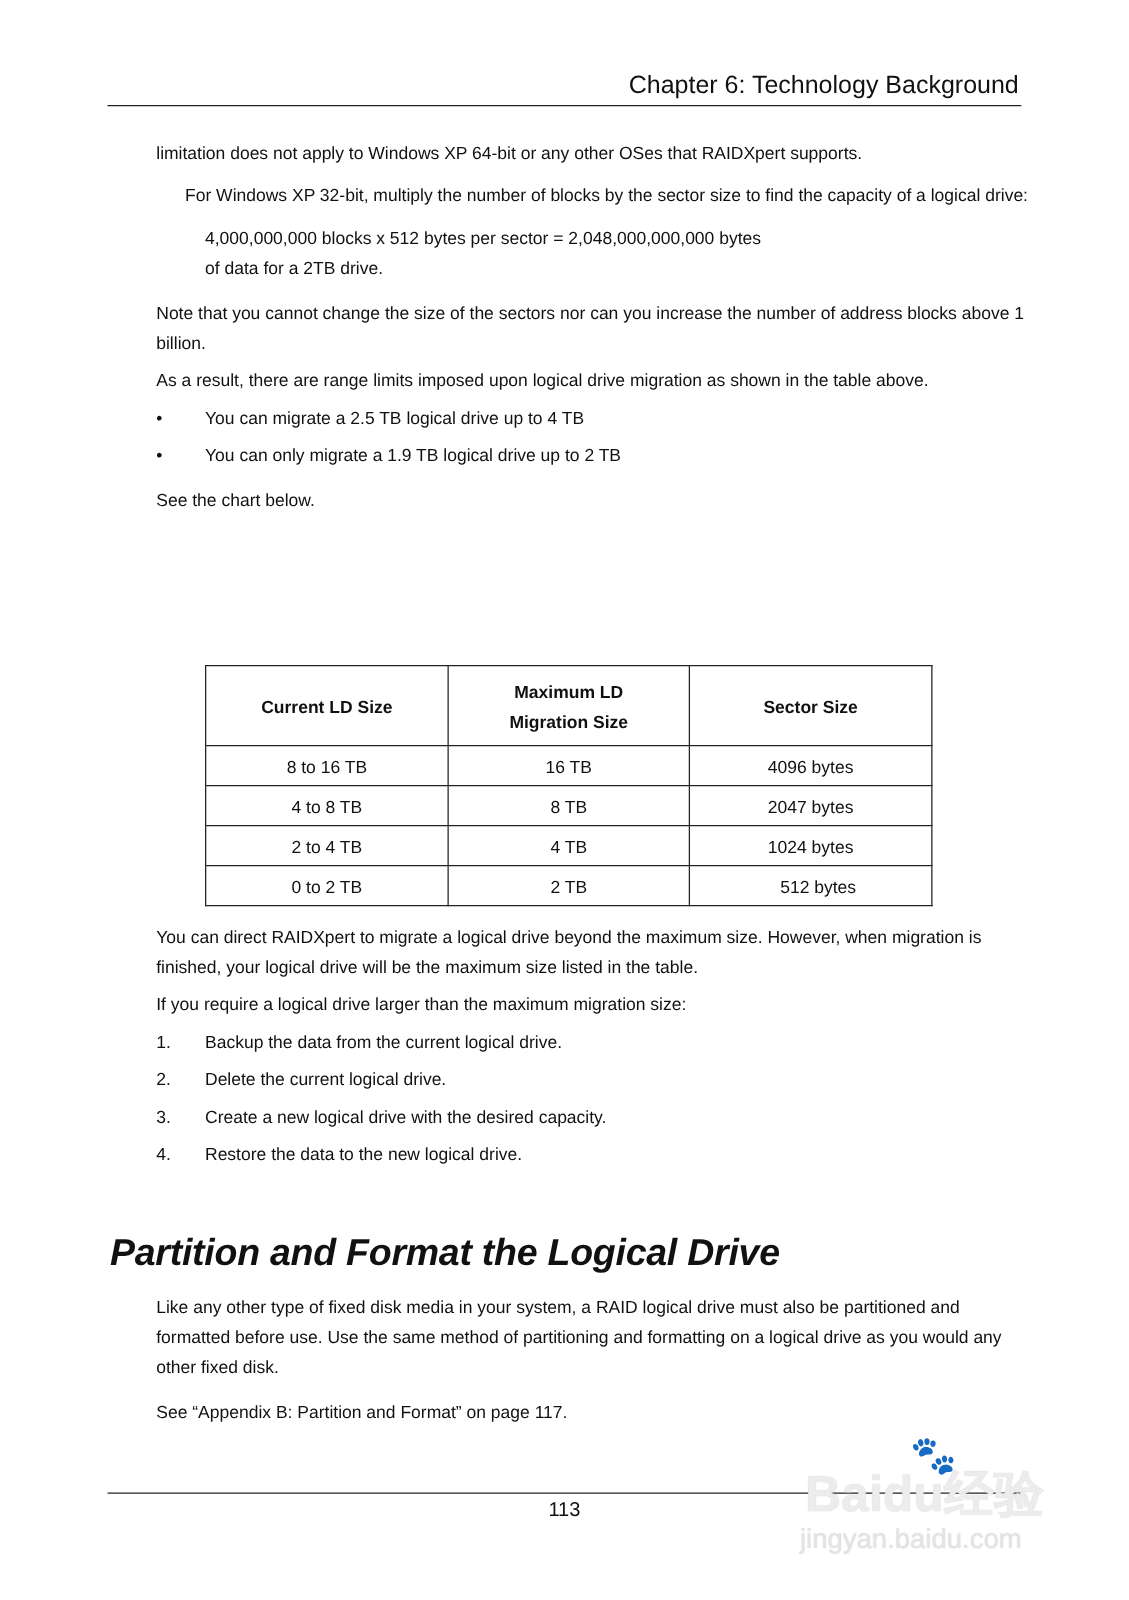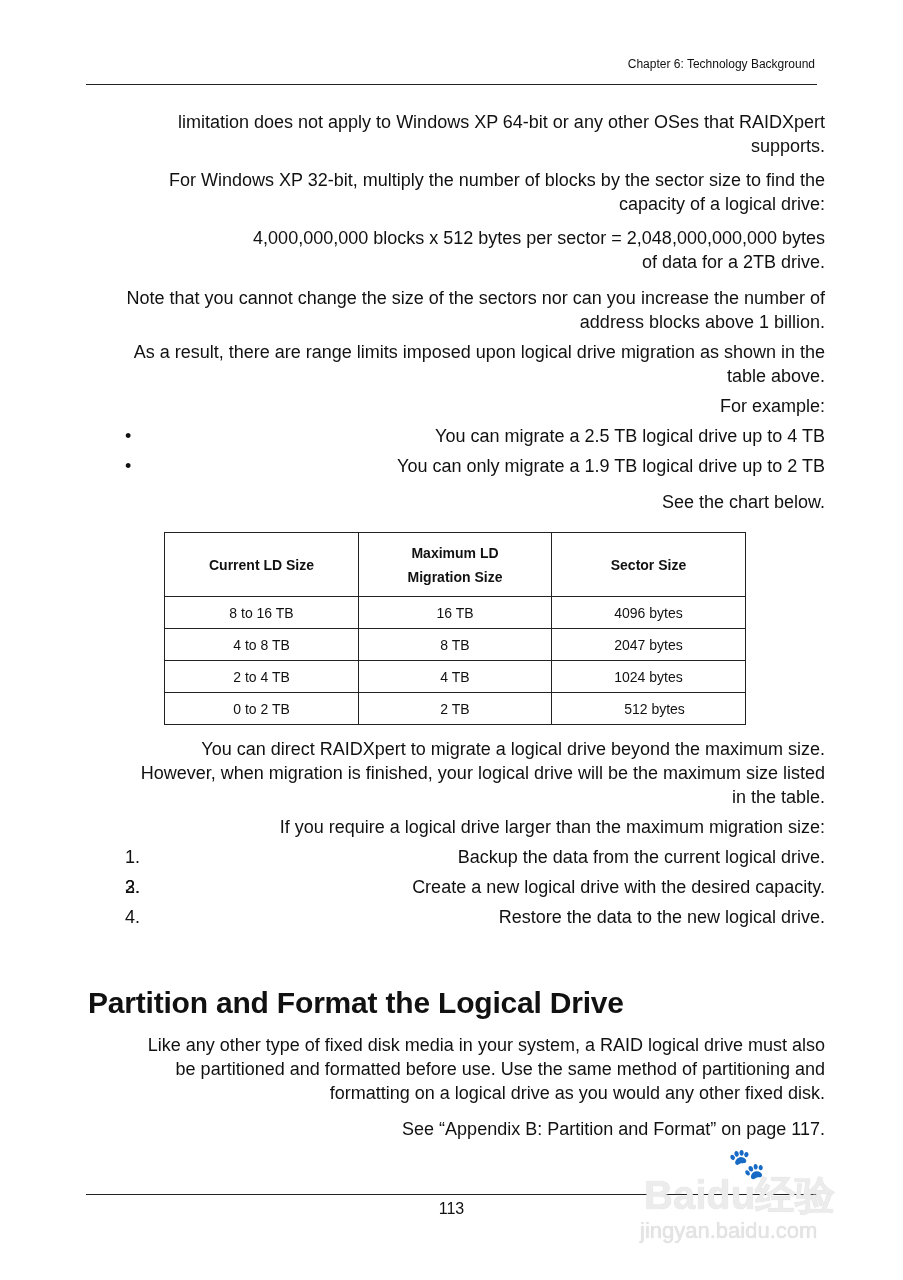--- a/index.html
+++ b/index.html
@@ -2,49 +2,49 @@
 <html><head>
   <meta charset="utf-8">
   <style>
     html, body { margin: 0; padding: 0; background: #ffffff; }
     body {
       width: 903px; height: 1280px; position: relative; overflow: hidden;
       font-family: "Liberation Sans", sans-serif; color: #111111;
     }
     .header-text {
       position: absolute; right: 88px; top: 57px;
-      font-size: 12px; color: #111;
+      font-size: 20px; color: #111;
     }
     .rule {
       position: absolute; left: 86px; width: 731px; height: 0;
       border-top: 1.3px solid #222;
     }
     .rule.top { top: 84px; }
     .rule.bottom { top: 1194px; }
     .content {
       position: absolute; left: 125px; width: 700px;
-      font-size: 18px; line-height: 24px; text-align: right;
+      font-size: 14px; line-height: 24px;
     }
     .p { margin: 0; }
     .indent { padding-left: 39px; }
     .li { position: relative; padding-left: 39px; }
     .li .mark { position: absolute; left: 0; top: 0; }
     table.ld {
       position: absolute; left: 164px; top: 532px;
       border-collapse: collapse; font-size: 14px;
     }
     table.ld th, table.ld td {
       border: 1.2px solid #222; text-align: center; padding: 0;
     }
     table.ld th { height: 63px; font-weight: bold; line-height: 24px; }
     table.ld td { height: 31px; line-height: 24px; }
     .c1 { width: 193px; } .c2 { width: 192px; } .c3 { width: 193px; }
     .section-title {
       position: absolute; left: 88px; top: 986px;
-      font-size: 30px; font-weight: bold; 
+      font-size: 30px; font-weight: bold; font-style: italic;
       letter-spacing: -0.2px; color: #111;
     }
     .page-number {
       position: absolute; left: 0; width: 903px; top: 1200px;
       text-align: center; font-size: 16px;
     }
     .watermark {
       position: absolute; left: 640px; top: 1150px; width: 210px; height: 110px;
       color: #e6e6e6; font-family: "Liberation Sans", sans-serif;
     }
@@ -53,26 +53,25 @@
     .watermark .wm-paw { position: absolute; left: 88px; top: -4px; font-size: 30px; color: #ececec; }
   </style>
 </head>
 <body>
 
 <div class="header-text">Chapter 6: Technology Background</div>
 <div class="rule top"></div>
 
 <div class="content" style="top:110px;">
   <p class="p">limitation does not apply to Windows XP 64-bit or any other OSes that RAIDXpert supports.</p>
-  <p class="p" style="margin-top:10px;">For Windows XP 32-bit, multiply the number of blocks by the sector size to find the capacity of a logical drive:</p>
+  <p class="p" style="margin-top:10px;margin-left:23px;">For Windows XP 32-bit, multiply the number of blocks by the sector size to find the capacity of a logical drive:</p>
   <p class="p indent" style="margin-top:10px;">4,000,000,000 blocks x 512 bytes per sector = 2,048,000,000,000 bytes</p>
   <p class="p indent">of data for a 2TB drive.</p>
   <p class="p" style="margin-top:12px;">Note that you cannot change the size of the sectors nor can you increase the number of address blocks above 1 billion.</p>
   <p class="p" style="margin-top:6px;">As a result, there are range limits imposed upon logical drive migration as shown in the table above.</p>
-  <p class="p" style="margin-top:6px;">For example:</p>
   <div class="li" style="margin-top:6px;">
     <span class="mark">•</span>
     <span>You can migrate a 2.5 TB logical drive up to 4 TB</span>
   </div>
   <div class="li" style="margin-top:6px;">
     <span class="mark">•</span>
     <span>You can only migrate a 1.9 TB logical drive up to 2 TB</span>
   </div>
   <p class="p" style="margin-top:12px;">See the chart below.</p>
 </div>
@@ -113,20 +112,21 @@
 
 <div class="content" style="top:737px;">
   <p class="p">You can direct RAIDXpert to migrate a logical drive beyond the maximum size. However, when migration is finished, your logical drive will be the maximum size listed in the table.</p>
   <p class="p" style="margin-top:6px;">If you require a logical drive larger than the maximum migration size:</p>
   <div class="li" style="margin-top:6px;">
     <span class="mark">1.</span>
     <span>Backup the data from the current logical drive.</span>
   </div>
   <div class="li" style="margin-top:6px;">
     <span class="mark">2.</span>
+    <span>Delete the current logical drive.</span>
   </div>
   <div class="li" style="margin-top:6px;">
     <span class="mark">3.</span>
     <span>Create a new logical drive with the desired capacity.</span>
   </div>
   <div class="li" style="margin-top:6px;">
     <span class="mark">4.</span>
     <span>Restore the data to the new logical drive.</span>
   </div>
 </div>

